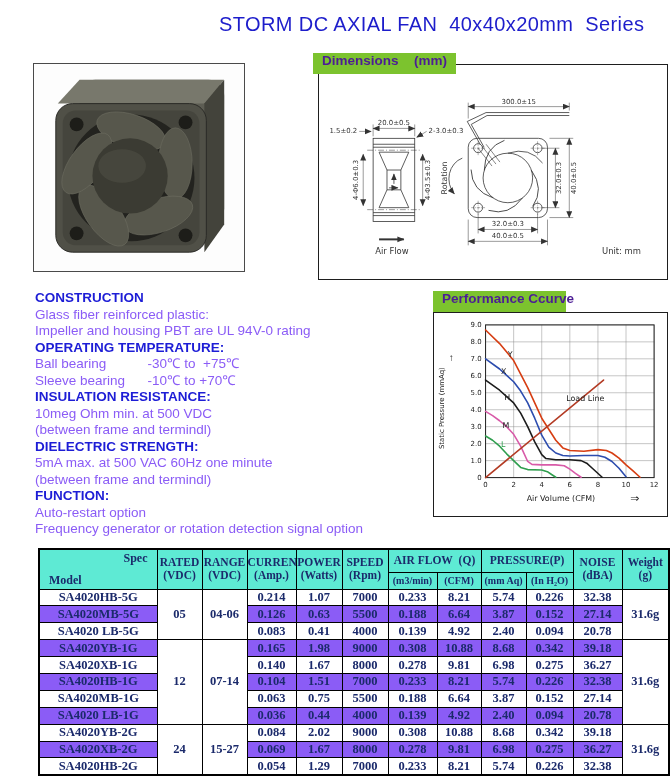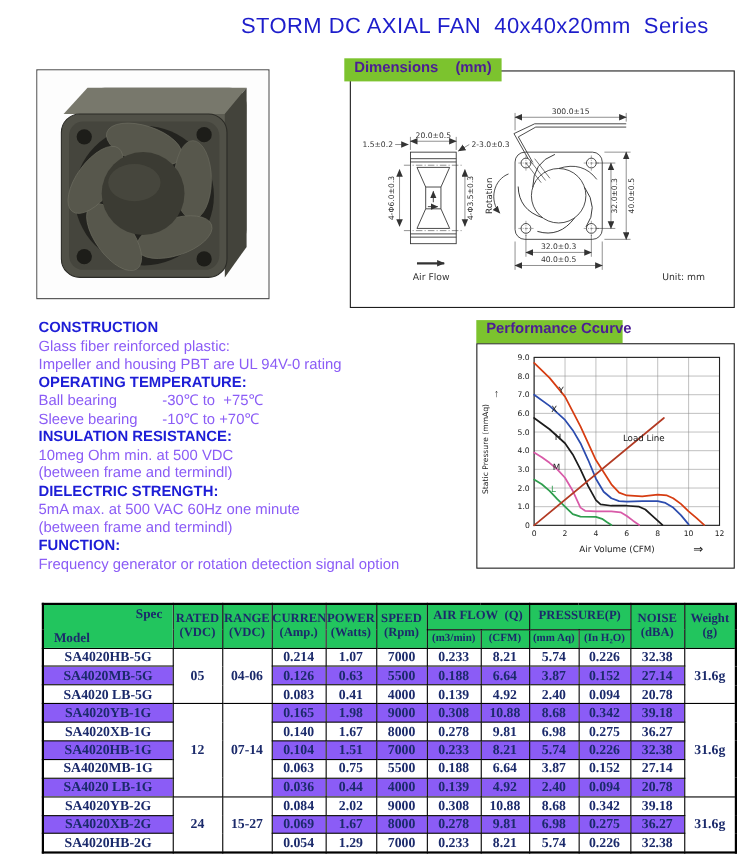--- a/index.html
+++ b/index.html
@@ -22,21 +22,21 @@
          border:1px solid #1e1e1e;box-sizing:border-box;background:#fff;}
   #chart svg{display:block;width:100%;height:100%;}
   .construction{position:absolute;left:35px;top:290px;width:398px;}
   .c-head{font-size:13.5px;line-height:16.5px;font-weight:bold;color:#1d1dd6;}
   .c-line{font-size:13.5px;line-height:16.5px;color:#8b5cf6;}
   table.spec{position:absolute;left:38px;top:548px;width:630px;border-collapse:collapse;
          table-layout:fixed;font-family:"Liberation Serif",serif;color:#1b2a6b;
          border:2px solid #000;}
   table.spec th,table.spec td{border:1px solid #000;text-align:center;padding:0;
          overflow:hidden;}
-  table.spec thead th{background:#22c55e;font-weight:bold;font-size:11.5px;
+  table.spec thead th{background:#5eead4;font-weight:bold;font-size:11.5px;
          white-space:pre-line;line-height:1.15;}
   table.spec thead tr.h1{height:23px;}
   table.spec thead tr.h2{height:17px;}
   table.spec thead tr.h2 th{font-size:10px;font-weight:bold;text-align:center;}
   table.spec tbody tr{height:16.9px;font-weight:bold;}
   table.spec tbody td{font-size:12.5px;background:#fff;}
   table.spec tbody tr.hl td.data{background:#8b5cf6;}
   th.diag{position:relative;background-color:#f7f1c0;
      background-image:linear-gradient(to bottom right,transparent 49.3%,#000 49.3%,#000 50.7%,transparent 50.7%);}
   th.diag .spec-lbl{position:absolute;top:2px;right:9px;font-size:12px;font-weight:bold;}
@@ -180,20 +180,21 @@
       <div class="c-head">OPERATING TEMPERATURE:</div>
       <div class="c-line">Ball bearing&nbsp;&nbsp;&nbsp;&nbsp;&nbsp;&nbsp;&nbsp;&nbsp;&nbsp;&nbsp; -30℃ to&nbsp; +75℃</div>
       <div class="c-line">Sleeve bearing&nbsp;&nbsp;&nbsp;&nbsp;&nbsp; -10℃ to +70℃</div>
       <div class="c-head">INSULATION RESISTANCE:</div>
       <div class="c-line">10meg Ohm min. at 500 VDC</div>
       <div class="c-line">(between frame and termindl)</div>
       <div class="c-head">DIELECTRIC STRENGTH:</div>
       <div class="c-line">5mA max. at 500 VAC 60Hz one minute</div>
       <div class="c-line">(between frame and termindl)</div>
       <div class="c-head">FUNCTION:</div>
+      <div class="c-line">Auto-restart option</div>
       <div class="c-line">Frequency generator or rotation detection signal option</div>
     </div>
 
   <div class="panel-label perf-label">
     <span>Performance Ccurve</span>
   </div>
   <div class="perf-box">
     <div id="chart">
         <svg viewBox="0 0 235 205">
           <rect x="52" y="12" width="170" height="154" fill="#ffffff"></rect>

